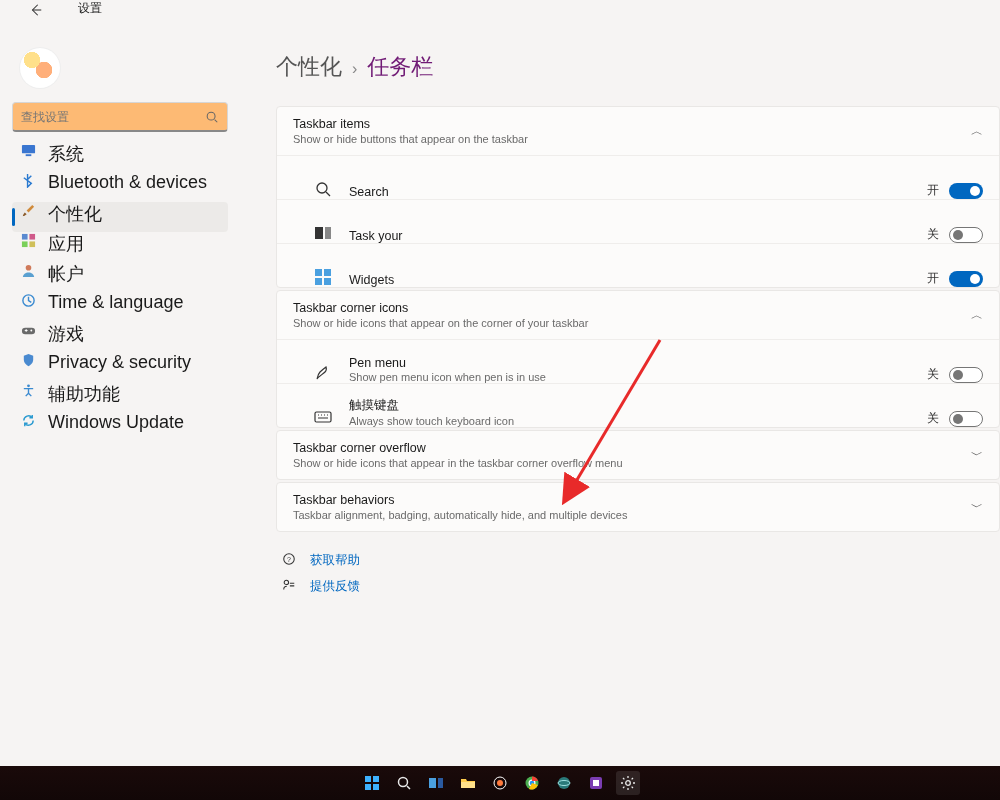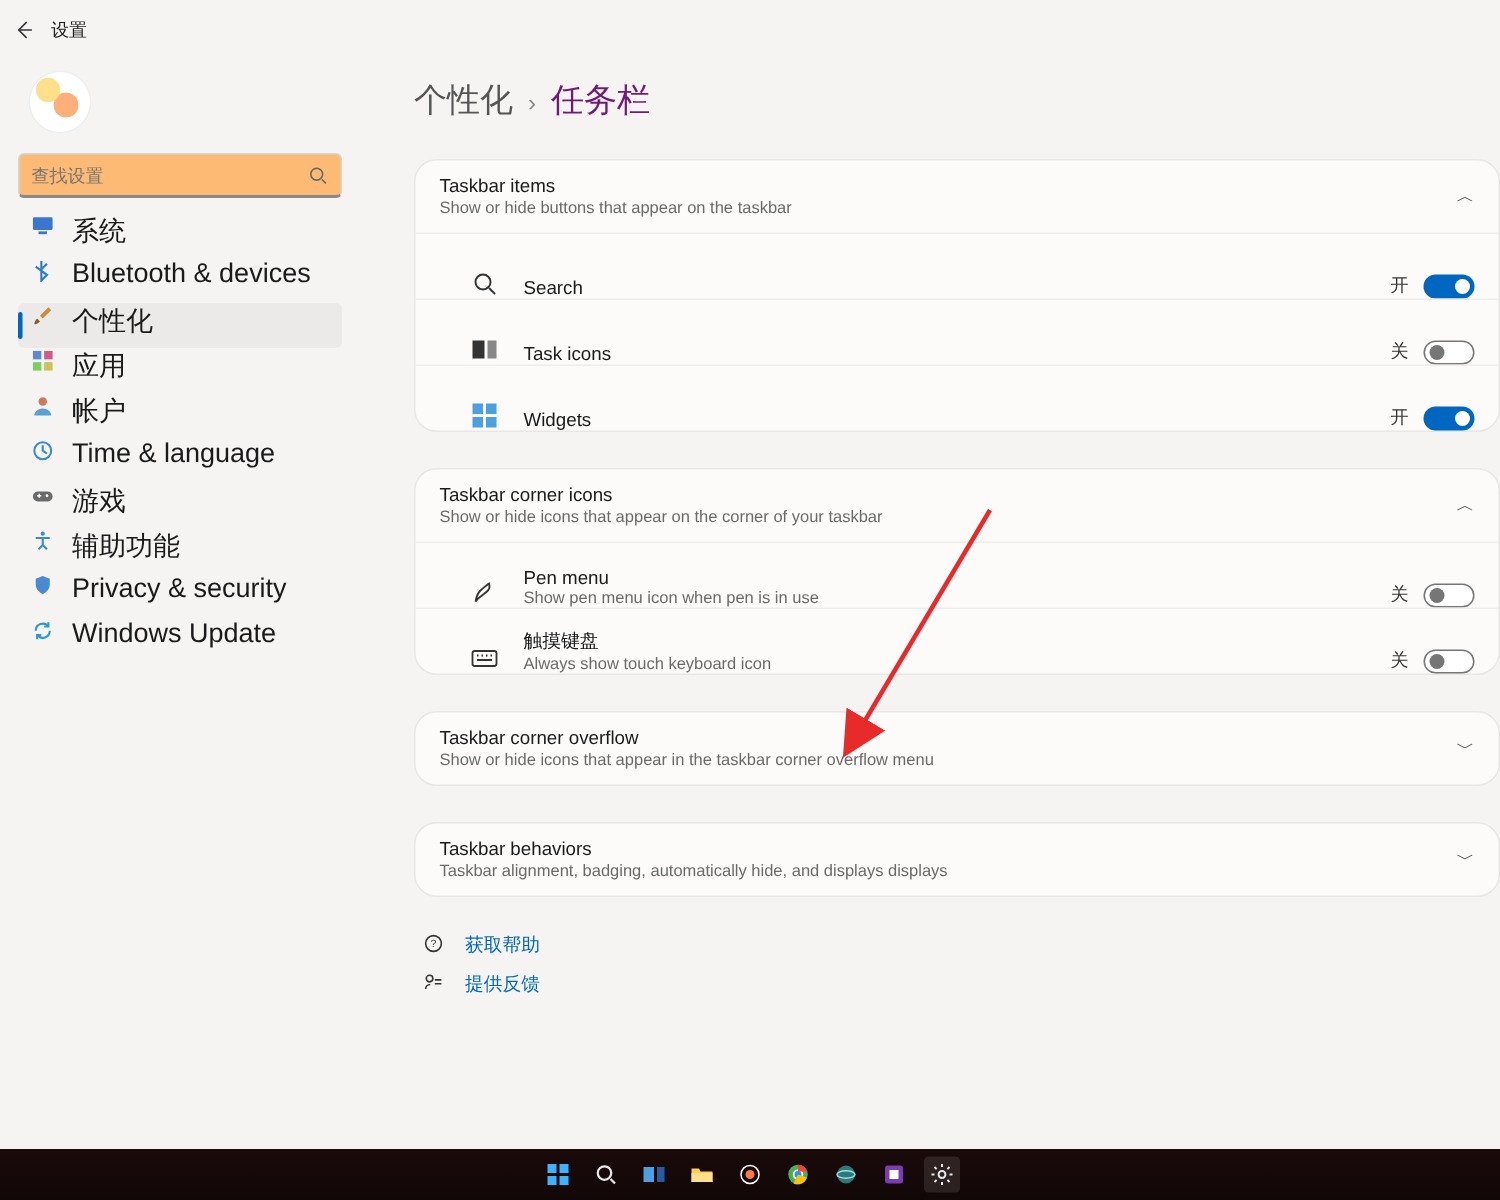--- a/index.html
+++ b/index.html
@@ -9,24 +9,24 @@
     width: 1000px;
     height: 800px;
     overflow: hidden;
     position: relative;
     font-size: 13px;
     color: #1a1a1a;
   }
   
   .header {
     display: flex;
-    align-items: center;
+    align-items: flex-start;
     height: 40px;
-    padding-left: 6px;
-    gap: 8px;
+    padding-left: 26px;
+    gap: 32px;
   }
   .back-btn {
     width: 20px; height: 20px;
     display: flex; align-items: center; justify-content: center;
     cursor: pointer;
   }
   .header-title { font-size: 12px; }
   
   .sidebar {
     position: absolute;
@@ -92,21 +92,21 @@
   }
   .breadcrumb .parent { color: #555; }
   .breadcrumb .chev { color: #888; font-size: 16px; }
   .breadcrumb .current { color: #701a75; }
   .panel {
     background: #fcfbfa;
     border: 1px solid #e9e7e5;
     border-radius: 4px;
     margin-right: 0;
   }
-  .group { margin-bottom: 24px; border-radius: 15px; }
+  .group { margin-bottom: 2px; }
   .group-header {
     padding: 10px 16px;
     position: relative;
     cursor: pointer;
   }
   .group-title { font-size: 12.5px; color: #1a1a1a; margin-bottom: 2px; }
   .group-desc { font-size: 11px; color: #6a6a6a; }
   .group-chevron {
     position: absolute; right: 16px; top: 50%; transform: translateY(-50%);
     color: #555; font-size: 12px;
@@ -258,33 +258,33 @@
             <rect x="1" y="5" width="14" height="7" rx="3.5" fill="#6a6a6a"></rect>
             <circle cx="11" cy="8" r="1" fill="#fff"></circle>
             <path d="M4 8h3M5.5 6.5v3" stroke="#fff" stroke-width="1"></path>
           </svg>
         </span>
     <span>游戏</span>
       </div>
       <div class="nav-item">
         <span class="nav-icon">
           <svg width="15" height="15" viewBox="0 0 16 16">
+            <path d="M8 1 3 3v4c0 4 3 6 5 7 2-1 5-3 5-7V3z" fill="#4a8ad0"></path>
+          </svg>
+        </span>
+    <span>Privacy &amp; security</span>
+      </div>
+      <div class="nav-item">
+        <span class="nav-icon">
+          <svg width="15" height="15" viewBox="0 0 16 16">
             <circle cx="8" cy="3" r="1.5" fill="#3a8ad0"></circle>
             <path d="M3 6h10M8 6v6M5 14l3-3 3 3" stroke="#3a8ad0" stroke-width="1.5" fill="none"></path>
           </svg>
         </span>
     <span>辅助功能</span>
-      </div>
-      <div class="nav-item">
-        <span class="nav-icon">
-          <svg width="15" height="15" viewBox="0 0 16 16">
-            <path d="M8 1 3 3v4c0 4 3 6 5 7 2-1 5-3 5-7V3z" fill="#4a8ad0"></path>
-          </svg>
-        </span>
-    <span>Privacy &amp; security</span>
       </div>
       <div class="nav-item">
         <span class="nav-icon">
           <svg width="15" height="15" viewBox="0 0 16 16">
             <path d="M3 8a5 5 0 0 1 9-3M13 8a5 5 0 0 1-9 3" fill="none" stroke="#2a9ad0" stroke-width="1.5"></path>
             <path d="M12 2v3h-3M4 14v-3h3" fill="none" stroke="#2a9ad0" stroke-width="1.5"></path>
           </svg>
         </span>
     <span>Windows Update</span>
       </div>
@@ -321,21 +321,21 @@
           </div>
       </div>
         <div class="item-row">
         <span class="item-icon">
             <svg width="18" height="18" viewBox="0 0 18 18">
               <rect x="1" y="3" width="8" height="12" fill="#333"></rect>
               <rect x="11" y="3" width="6" height="12" fill="#888"></rect>
             </svg>
           </span>
         <div class="item-text">
-          <div class="item-title">Task icons</div>
+          <div class="item-title">Task your</div>
 
         </div>
         <span class="toggle-label">关</span>
         <div class="toggle off">
             <div class="knob"></div>
           </div>
       </div>
         <div class="item-row">
         <span class="item-icon">
             <svg width="18" height="18" viewBox="0 0 18 18">
@@ -396,21 +396,21 @@
       <div class="panel group">
         <div class="group-header">
       <div class="group-title">Taskbar corner overflow</div>
       <div class="group-desc">Show or hide icons that appear in the taskbar corner overflow menu</div>
       <div class="group-chevron">﹀</div>
     </div>
       </div>
       <div class="panel group">
         <div class="group-header">
       <div class="group-title">Taskbar behaviors</div>
-      <div class="group-desc">Taskbar alignment, badging, automatically hide, and displays displays</div>
+      <div class="group-desc">Taskbar alignment, badging, automatically hide, and multiple devices</div>
       <div class="group-chevron">﹀</div>
     </div>
       </div>
     </div>
 
   <div class="bottom-links">
     <div class="link-row">
       <span class="link-icon">
         <svg width="14" height="14" viewBox="0 0 16 16">
             <circle cx="8" cy="8" r="6" fill="none" stroke="#333" stroke-width="1.2"></circle>

